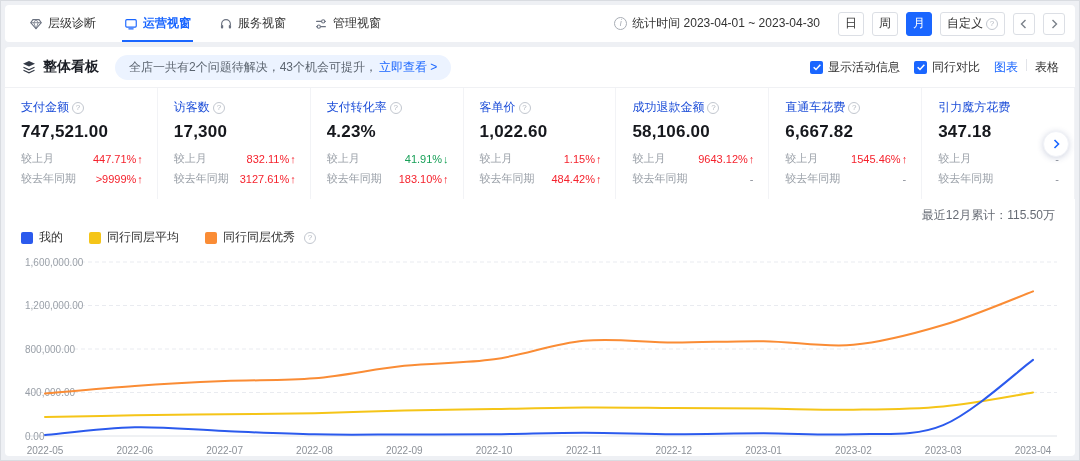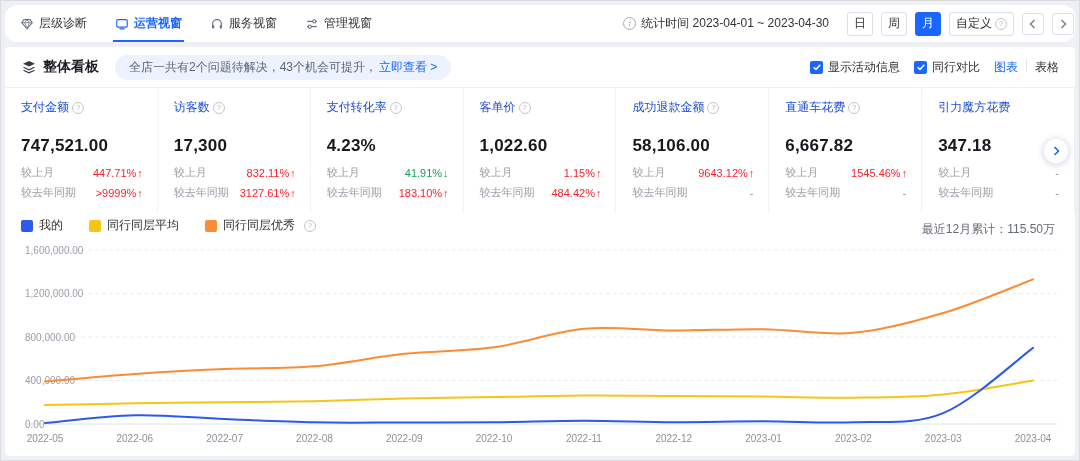--- a/index.html
+++ b/index.html
@@ -7,21 +7,21 @@
   body{
     background:#eef0f4;
     font-family:"Liberation Sans","DejaVu Sans",sans-serif;
     font-size:12px;color:#333;position:relative;overflow:hidden;
     border:1px solid #d9dce1;
   }
   :root{--accent:#1a66ff;--up:#f5222d;--down:#18a058}
 
   
   .topbar{position:absolute;left:4px;right:4px;top:4px;height:37px;background:#fff;
-    border-radius:12px;display:flex;align-items:center;padding:0 1px;}
+    border-radius:4px;display:flex;align-items:center;padding:0 10px;}
   .tabs{display:flex;align-items:stretch;height:100%}
   .tab{display:flex;align-items:center;gap:5px;padding:0 14px;cursor:pointer;color:#333;position:relative}
   .tab .ticon{width:14px;height:14px;color:#6b7280}
   .tab.active{color:var(--accent);font-weight:bold}
   .tab.active .ticon{color:var(--accent)}
   .tab.active::after{content:"";position:absolute;left:12px;right:12px;bottom:0;height:2px;background:var(--accent)}
   .topbar-right{margin-left:auto;display:flex;align-items:center;gap:8px}
   .stat-time{display:flex;align-items:center;gap:5px;color:#333;margin-right:10px}
   .circle-i{width:13px;height:13px;border:1px solid #a8adb5;border-radius:50%;color:#a8adb5;
     display:inline-flex;align-items:center;justify-content:center;font-size:9px;line-height:1}
@@ -48,34 +48,34 @@
   .viewtoggle{display:flex;align-items:flex-start;gap:8px}
   .view-link{cursor:pointer}
   .view-link.on{color:var(--accent)}
   .vdiv{width:1px;height:12px;background:#e2e4e9}
 
   
   .metric-cards{display:flex;border-top:1px solid #f0f1f4;position:relative;flex:0 0 auto}
   .metric-card{flex:1;padding:11px 14px 13px 16px;border-right:1px solid #f2f3f6;cursor:pointer}
   .metric-card:last-child{border-right:none}
   .mc-title{display:flex;align-items:center;color:#1d4ed8;font-size:12px}
-  .mc-value{font-size:17px;font-weight:bold;color:#16181d;margin:20px 0 9px;letter-spacing:.2px}
+  .mc-value{font-size:17px;font-weight:bold;color:#16181d;margin:6px 0 9px;letter-spacing:.2px}
   .kv{display:flex;justify-content:space-between;align-items:center;font-size:11px;margin-top:5px}
   .kv-label{color:#9aa0a8}
   .kv-val{font-size:11px;display:inline-flex;align-items:center;gap:1px}
   .t-up{color:var(--up)} .t-down{color:var(--down)} .t-none{color:#8b9099}
   .arr{font-weight:bold}
   .carousel-next{position:absolute;right:6px;top:50%;transform:translateY(-50%);width:26px;height:26px;border-radius:50%;
     background:#fff;box-shadow:0 1px 6px rgba(40,60,120,.22);display:flex;align-items:center;justify-content:center;
     color:var(--accent);cursor:pointer;border:1px solid #f0f2f7}
 
   
   .chart-section{flex:1;position:relative;padding:4px 16px 0}
   .chart-summary{position:absolute;right:20px;top:8px;color:#666b74;font-size:12px}
-  .legend{display:flex;gap:26px;align-items:center;color:#333}
+  .legend{display:flex;gap:26px;margin-top:26px;align-items:center;color:#333}
   .legend-item{display:flex;align-items:center;gap:6px;cursor:pointer}
   .swatch{width:12px;height:12px;border-radius:2px;display:inline-block}
   #trend-chart{display:block;width:100%;height:208px;margin-top:8px}
   #trend-chart text{font-family:"Liberation Sans","DejaVu Sans",sans-serif}
 </style>
 </head>
 <body>
 
 <div class="topbar">
   <div class="tabs">

